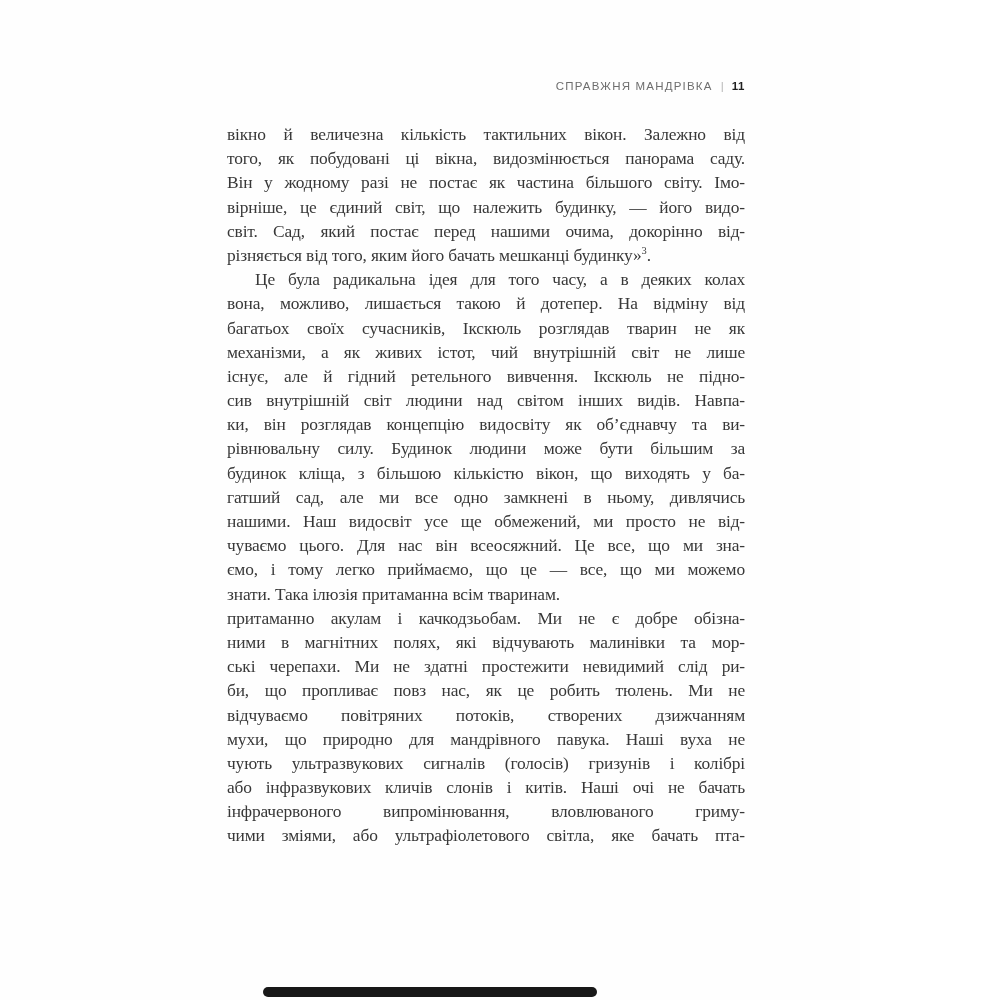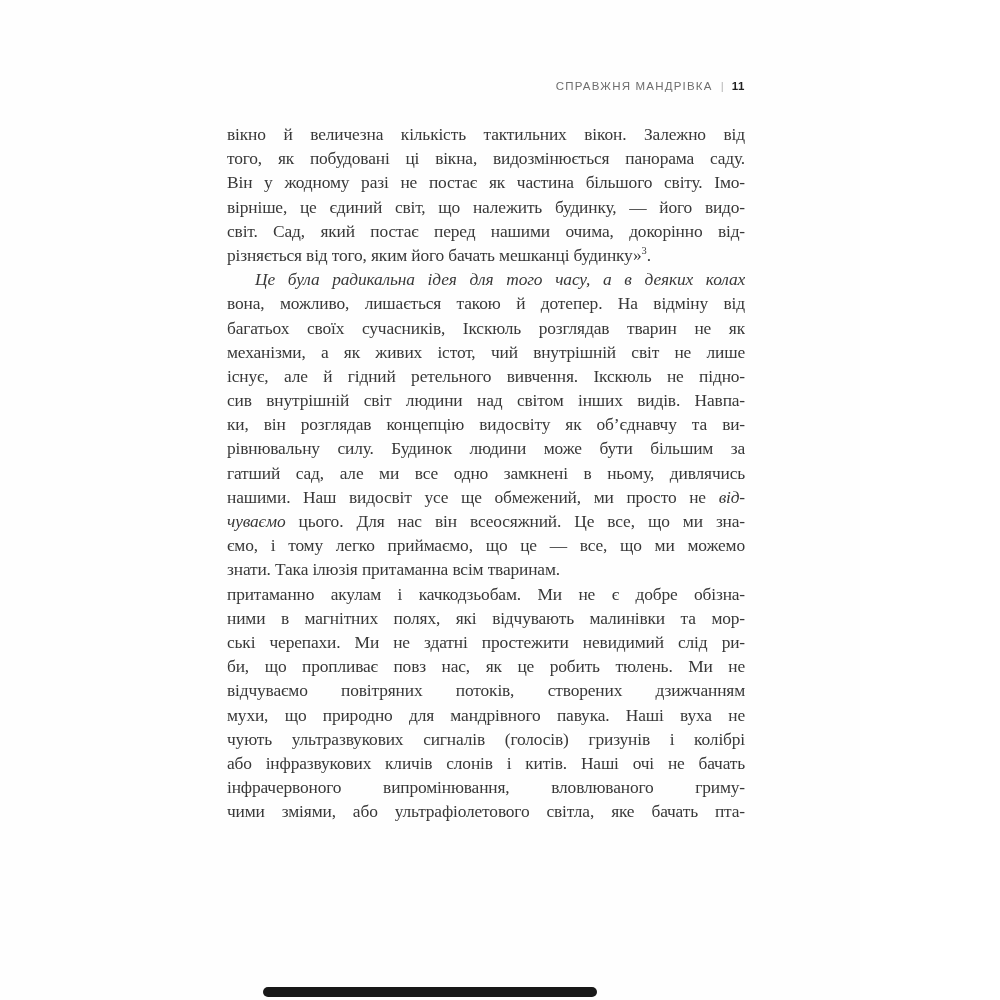--- a/index.html
+++ b/index.html
@@ -51,24 +51,22 @@
     text-align: justify;
     text-align-last: justify;
     height: 24.2px;
     overflow: hidden;
   }
   .line.para-end {
     text-align-last: left;
   }
   .line.indent {
     text-indent: 28px;
-    font-style: italic;
   }
   .it {
-    font-style: italic;
   }
   sup {
     font-size: 0.6em;
     line-height: 0;
     vertical-align: super;
   }
   .home-indicator {
     position: absolute;
     left: 50%;
     transform: translateX(-50%);
@@ -96,20 +94,21 @@
       <div class="line"><span>світ. Сад, який постає перед нашими очима, докорінно від-</span></div>
       <div class="line para-end"><span>різняється від того, яким його бачать мешканці будинку»</span><sup>3</sup><span>.</span></div>
       <div class="line indent"><span>Це була радикальна ідея для того часу, а в деяких колах</span></div>
       <div class="line"><span>вона, можливо, лишається такою й дотепер. На відміну від</span></div>
       <div class="line"><span>багатьох своїх сучасників, Ікскюль розглядав тварин не як</span></div>
       <div class="line"><span>механізми, а як живих істот, чий внутрішній світ не лише</span></div>
       <div class="line"><span>існує, але й гідний ретельного вивчення. Ікскюль не підно-</span></div>
       <div class="line"><span>сив внутрішній світ людини над світом інших видів. Навпа-</span></div>
       <div class="line"><span>ки, він розглядав концепцію видосвіту як об’єднавчу та ви-</span></div>
       <div class="line"><span>рівнювальну силу. Будинок людини може бути більшим за</span></div>
+      <div class="line"><span>будинок кліща, з більшою кількістю вікон, що виходять у ба-</span></div>
       <div class="line"><span>гатший сад, але ми все одно замкнені в ньому, дивлячись</span></div>
       <div class="line"><span>нашими. Наш видосвіт усе ще обмежений, ми просто не </span><span class="it">від-</span></div>
       <div class="line"><span class="it">чуваємо</span><span> цього. Для нас він всеосяжний. Це все, що ми зна-</span></div>
       <div class="line"><span>ємо, і тому легко приймаємо, що це — все, що ми можемо</span></div>
       <div class="line para-end"><span>знати. Така ілюзія притаманна всім тваринам.</span></div>
       <div class="line"><span>притаманно акулам і качкодзьобам. Ми не є добре обізна-</span></div>
       <div class="line"><span>ними в магнітних полях, які відчувають малинівки та мор-</span></div>
       <div class="line"><span>ські черепахи. Ми не здатні простежити невидимий слід ри-</span></div>
       <div class="line"><span>би, що пропливає повз нас, як це робить тюлень. Ми не</span></div>
       <div class="line"><span>відчуваємо повітряних потоків, створених дзижчанням</span></div>

